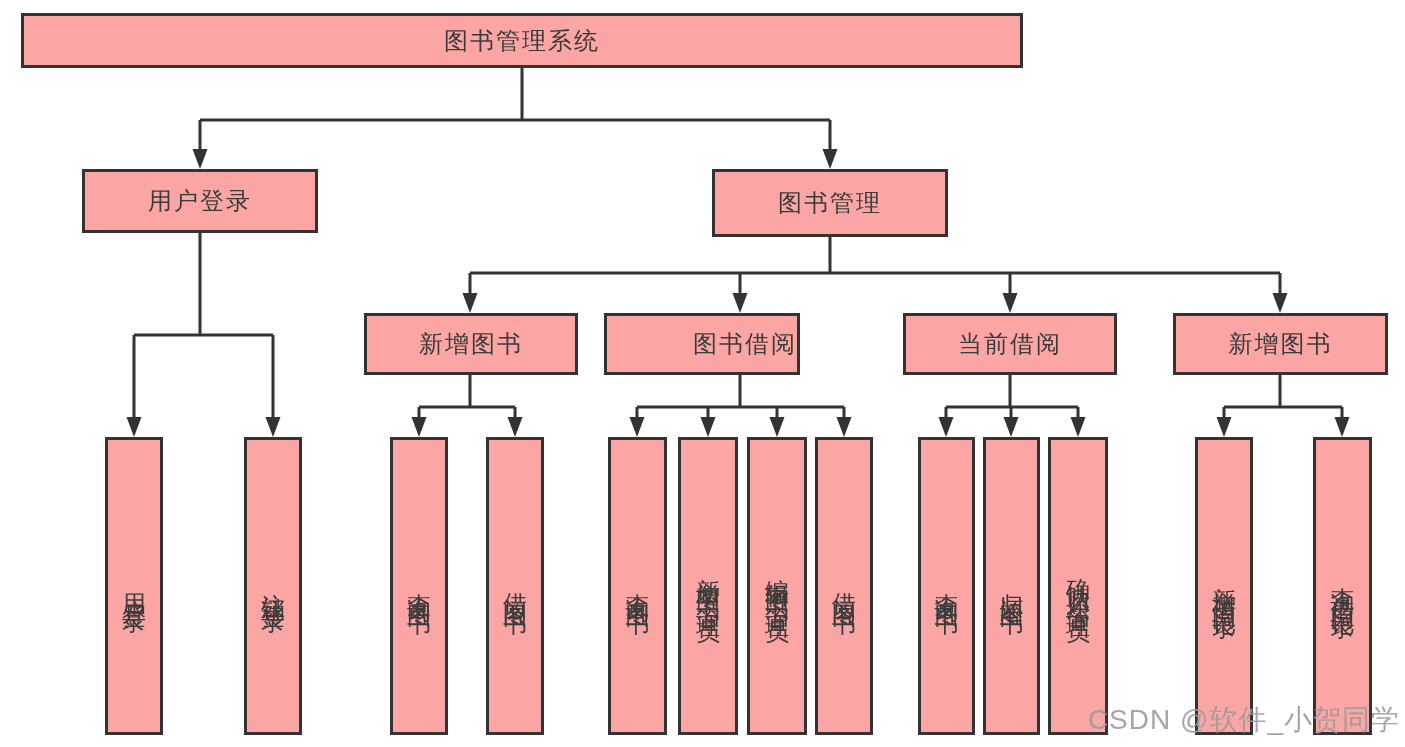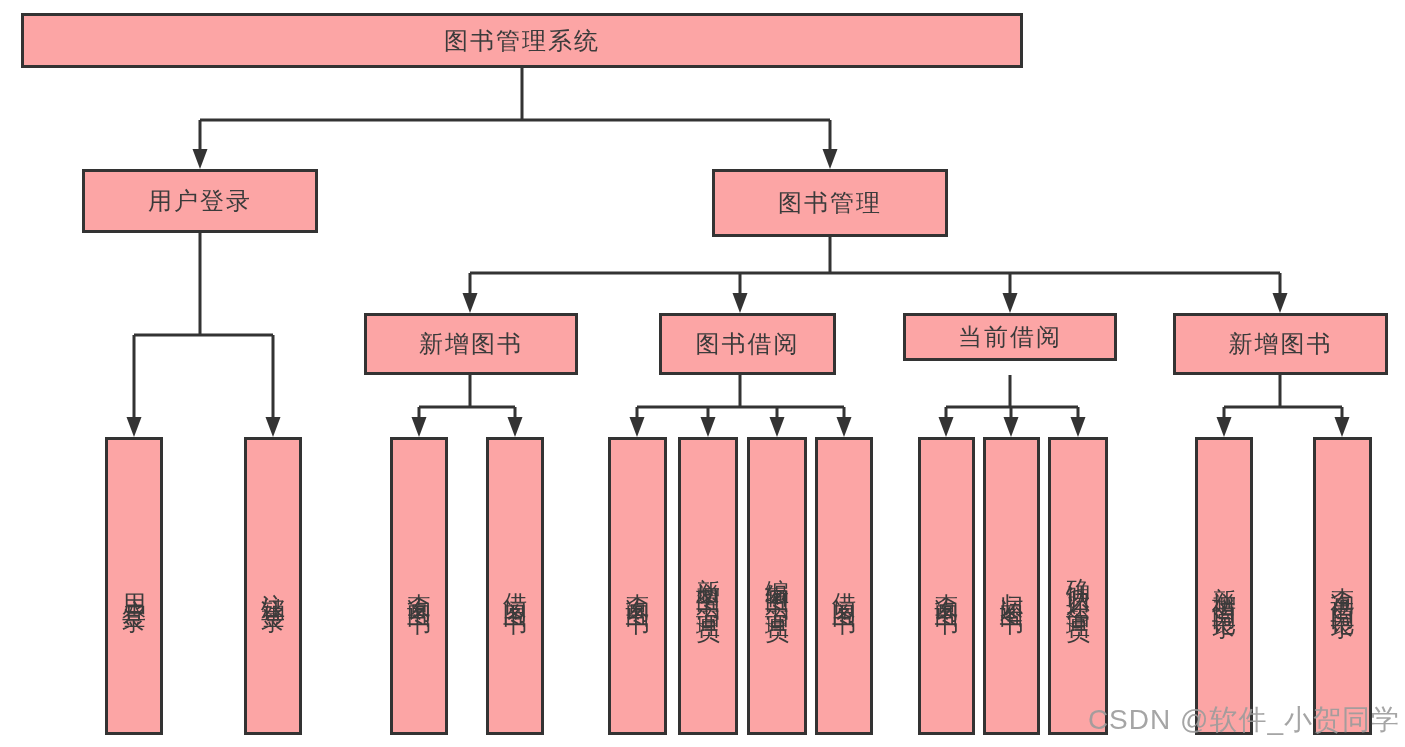--- a/index.html
+++ b/index.html
@@ -117,24 +117,24 @@
   <div class="box h-node" style="left:82px; top:169px; width:236px; height:64px;">
     <span>用户登录</span>
   </div>
   <div class="box h-node" style="left:712px; top:169px; width:236px; height:68px;">
     <span>图书管理</span>
   </div>
 
   <div class="box h-node" style="left:364px; top:313px; width:214px; height:62px;">
     <span>新增图书</span>
   </div>
-  <div class="box h-node" style="left:659px; top:313px; width:177px; height:62px;">
+  <div class="box h-node" style="left:604px; top:313px; width:196px; height:62px;justify-content:flex-end;">
     <span>图书借阅</span>
   </div>
-  <div class="box h-node" style="left:903px; top:313px; width:214px; height:48px;">
+  <div class="box h-node" style="left:903px; top:313px; width:214px; height:62px;">
     <span>当前借阅</span>
   </div>
   <div class="box h-node" style="left:1173px; top:313px; width:215px; height:62px;">
     <span>新增图书</span>
   </div>
 
   <div class="box leaf" style="left:105px; top:437px; width:58px; height:298px;">
     <span>用户登录</span>
   </div>
   <div class="box leaf" style="left:244px; top:437px; width:58px; height:298px;">

